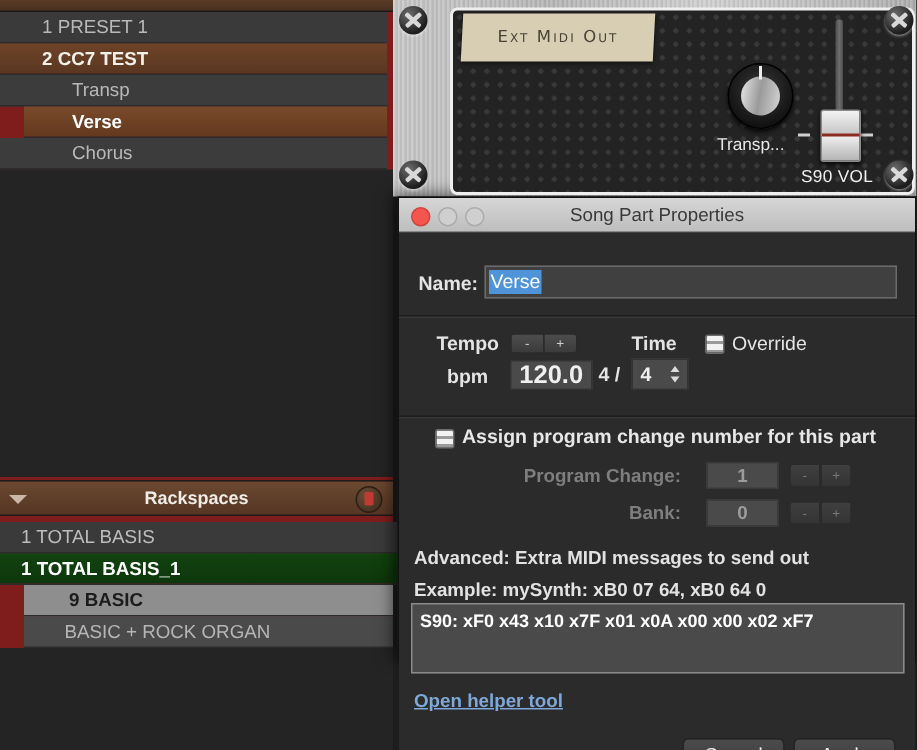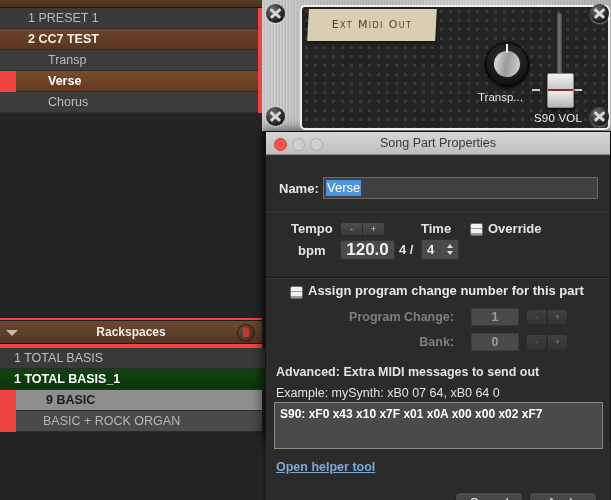--- a/index.html
+++ b/index.html
@@ -14,21 +14,21 @@
     overflow: hidden;
     font-family: "Liberation Sans", sans-serif;
     -webkit-font-smoothing: antialiased;
   }
 
   
   #left-panel {
     position: absolute;
     left: 0; top: 0;
     width: 262px; height: 500px;
-    background: #ef4444;
+    background: #7f1d1d;
   }
   #songparts-topstrip {
     position: absolute; left: 0; top: 0;
     width: 262px; height: 7px;
     background: linear-gradient(#5a3b26, #47301f);
     border-bottom: 1px solid #1a1a1a;
   }
   .part-list {
     position: absolute;
     left: 0; top: 8px;
@@ -450,21 +450,21 @@
 
   .mixed-check {
     position: absolute;
     width: 13px; height: 13px;
     background: linear-gradient(#f2f2f2 0 33%, #9a9a9a 33% 50%, #f2f2f2 50% 83%, #9a9a9a 83% 100%);
     border: 1px solid #6c6c6c;
     box-sizing: border-box;
     border-radius: 2px;
   }
   #override-check { left: 204px; top: 2px; }
-  #override-label { position: absolute; left: 222px; top: 0px; font-size: 13px; font-weight: bold; color: #e4e4e4; }
+  #override-label { position: absolute; left: 222px; top: 0px; font-size: 13px; font-weight: normal; color: #e4e4e4; }
 
   #sep2 { top: 122px; }
 
   
   #assign-block { position: absolute; left: 0; top: 128px; width: 100%; }
   #assign-check { left: 24px; top: 3px; }
   #assign-label { position: absolute; left: 42px; top: 0px; font-size: 13px; font-weight: bold; color: #e7e7e7; }
   .dim-label {
     position: absolute;
     font-size: 12.5px;
@@ -507,21 +507,21 @@
     position: absolute;
     left: 10px; top: 210px;
     font-size: 12.5px;
     font-weight: bold;
     color: #e2e2e2;
   }
   #ex-label {
     position: absolute;
     left: 10px; top: 231px;
     font-size: 12.5px;
-    font-weight: normal;
+    font-weight: bold;
     color: #e2e2e2;
   }
   #midi-textarea {
     position: absolute;
     left: 8px; top: 247px;
     width: 329px; height: 47px;
     background: #4a4a4a;
     border: 1px solid #8a8a8a;
     box-sizing: border-box;
   }

